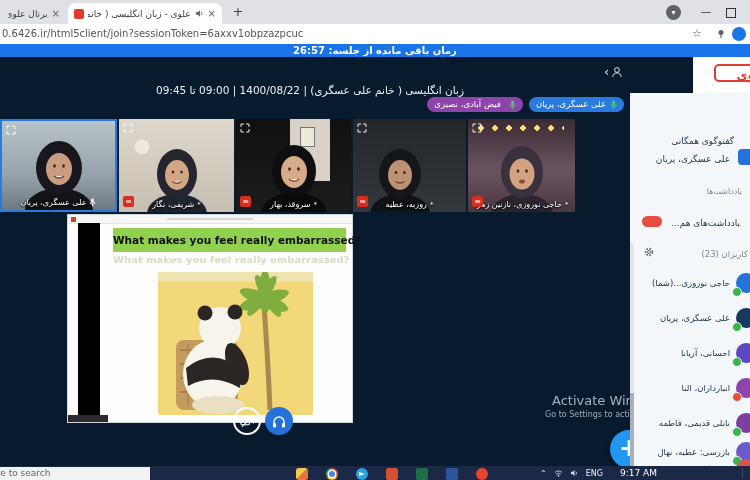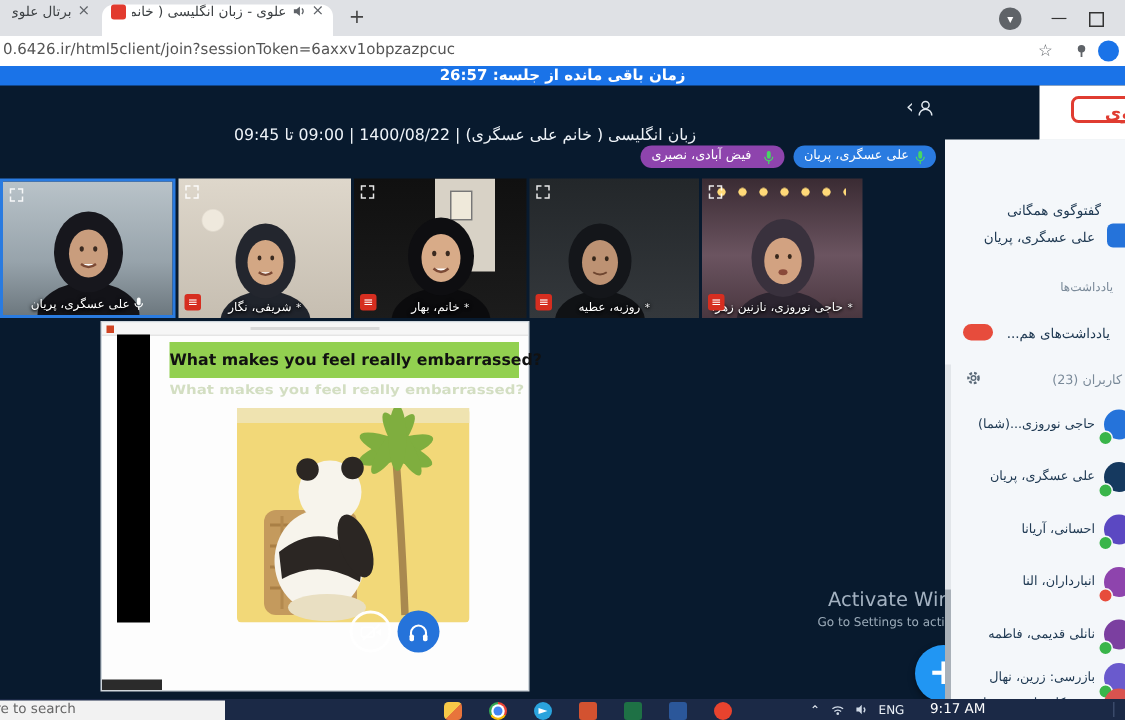--- a/index.html
+++ b/index.html
@@ -2,21 +2,21 @@
 <html><head>
 <meta charset="utf-8">
 <style>
   html,body{margin:0;padding:0;}
   .screen{position:relative;width:750px;height:480px;overflow:hidden;
     font-family:"DejaVu Sans","Liberation Sans",sans-serif;background:#081a2e;}
   .abs{position:absolute;}
 
   
   .tabbar{left:0;top:0;width:750px;height:24px;background:#dfe1e5;}
-  .tab{position:absolute;top:3px;height:21px;display:flex;gap:4px;
+  .tab{position:absolute;top:3px;height:21px;display:flex;align-items:center;gap:4px;
        font-size:9px;color:#3c4043;padding:0 6px;box-sizing:border-box;}
   .tab.inactive{left:2px;width:64px;border-radius:8px 8px 0 0;}
   .tab.active{left:68px;width:154px;background:#fff;border-radius:8px 8px 0 0;}
   .tab .title{white-space:nowrap;overflow:hidden;direction:rtl;}
   .tab .close{color:#5f6368;font-size:10px;line-height:10px;}
   .favicon{width:10px;height:10px;background:#e23a2e;border-radius:2px;flex:0 0 auto;}
   .newtab{left:230px;top:4px;width:16px;height:16px;color:#444;font-size:13px;text-align:center;line-height:16px;}
   .winbtn{top:5px;color:#333;font-size:11px;text-align:center;}
   .wb-badge{left:666px;width:15px;height:15px;background:#5f6368;border-radius:50%;color:#fff;font-size:8px;line-height:15px;}
   .wb-min{left:698px;width:16px;}
@@ -52,21 +52,21 @@
     background:radial-gradient(circle,#ffd978 30%,transparent 34%) 0 0/14px 10px repeat-x;}
   .expand{position:absolute;left:4px;top:4px;opacity:.9;}
   .vbadge{position:absolute;left:4px;bottom:5px;width:11px;height:11px;background:#d62e20;border-radius:2px;
     color:#fff;font-size:8px;line-height:11px;text-align:center;}
   .vname{position:absolute;left:0;right:0;bottom:3px;display:flex;justify-content:center;align-items:center;gap:3px;
     color:#fff;font-size:8px;text-shadow:0 1px 2px #000,0 0 3px #000;direction:ltr;}
   .vname .nm{direction:rtl;white-space:nowrap;}
   .person{position:absolute;left:50%;transform:translateX(-50%);bottom:-6px;}
 
   
-  .slide{left:68px;top:215px;width:284px;height:245px;background:#fdfdfd;box-shadow:0 0 0 1px #cfd6dc;}
+  .slide{left:68px;top:215px;width:284px;height:207px;background:#fdfdfd;box-shadow:0 0 0 1px #cfd6dc;}
   .slide-topbar{position:absolute;left:0;top:0;width:100%;height:8px;background:#f6f6f6;border-bottom:1px solid #e5e5e5;}
   .ppt-ico{position:absolute;left:3px;top:2px;width:5px;height:5px;background:#d04423;}
   .tinyline{position:absolute;left:35%;top:3px;width:30%;height:2px;background:#d9d9d9;}
   .blackstrip{position:absolute;left:10px;top:8px;width:22px;height:192px;background:#000;}
   .banner{position:absolute;left:45px;top:13px;width:233px;height:24px;background:#92d050;
     color:#111;font-size:10.5px;font-weight:bold;text-align:center;line-height:24px;white-space:nowrap;}
   .ghost{position:absolute;left:45px;top:40px;width:233px;text-align:center;font-size:10px;font-weight:bold;
     color:#7fa24e;opacity:.33;filter:blur(.4px);transform:scaleY(.85);white-space:nowrap;}
   .pandabox{position:absolute;left:90px;top:57px;}
   .slide-tag{position:absolute;left:0;bottom:0;width:40px;height:7px;background:#2b2b2b;}
@@ -254,21 +254,21 @@
         <svg width="84" height="82" viewBox="0 0 84 82">
           <ellipse cx="42" cy="78" rx="33" ry="22" fill="#0b0b0d"></ellipse>
           <ellipse cx="42" cy="35" rx="22" ry="26" fill="#0e0e11"></ellipse>
           <ellipse cx="42" cy="36" rx="13" ry="16" fill="#d8ab88"></ellipse>
           <ellipse cx="37.5" cy="33" rx="1.4" ry="1.8" fill="#3a2a20"></ellipse>
           <ellipse cx="46.5" cy="33" rx="1.4" ry="1.8" fill="#3a2a20"></ellipse>
           <path d="M37 43 q5 4.5 10 0" stroke="#7c4a35" stroke-width="1.6" fill="#fff"></path>
         </svg>
       </div>
     <div class="vname">
-      <span class="nm">خانم، بهار</span>
+      <span class="nm">سروقد، بهار</span>
       <span style="font-size:7px;">*</span>
     </div>
     <div class="vbadge">≡</div>
   </div>
 
   <div class="video v4">
     <div class="expand">
         <svg width="10" height="10" viewBox="0 0 10 10">
           <path d="M1 4 V1 H4 M6 1 H9 V4 M9 6 V9 H6 M4 9 H1 V6" fill="none" stroke="#fff"></path>
         </svg>
@@ -417,21 +417,21 @@
       <span class="pname">نانلی قدیمی، فاطمه</span>
     </div>
     <div class="prow" style="top:285px;">
       <span class="pavatar" style="background: rgb(142, 68, 173);"></span>
       <span class="pbadge" style="background: rgb(231, 76, 60);"></span>
       <span class="pname">انبارداران، النا</span>
     </div>
     <div class="prow" style="top:349px;">
       <span class="pavatar" style="background: rgb(106, 90, 205);"></span>
       <span class="pbadge" style="background: rgb(57, 181, 74);"></span>
-      <span class="pname">بازرسی: زرین، نهال</span>
+      <span class="pname">بازرسی: عطیه، نهال</span>
     </div>
     <div class="prow" style="top:366px;">
       <span class="pavatar" style="background: rgb(217, 83, 79);"></span>
       <span class="pname">زرین کار، نازنین زهرا</span>
     </div>
 
     <div class="sb-scroll">
         <div class="sb-thumb"></div>
       </div>
   </div>

